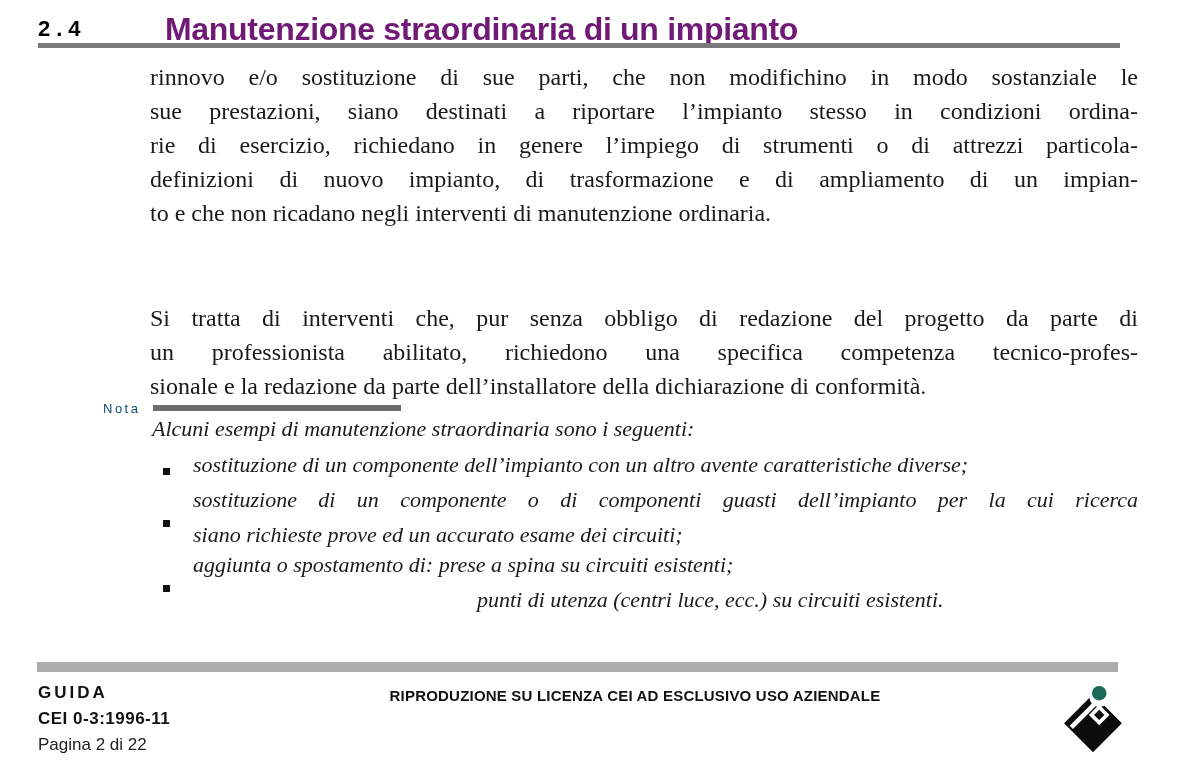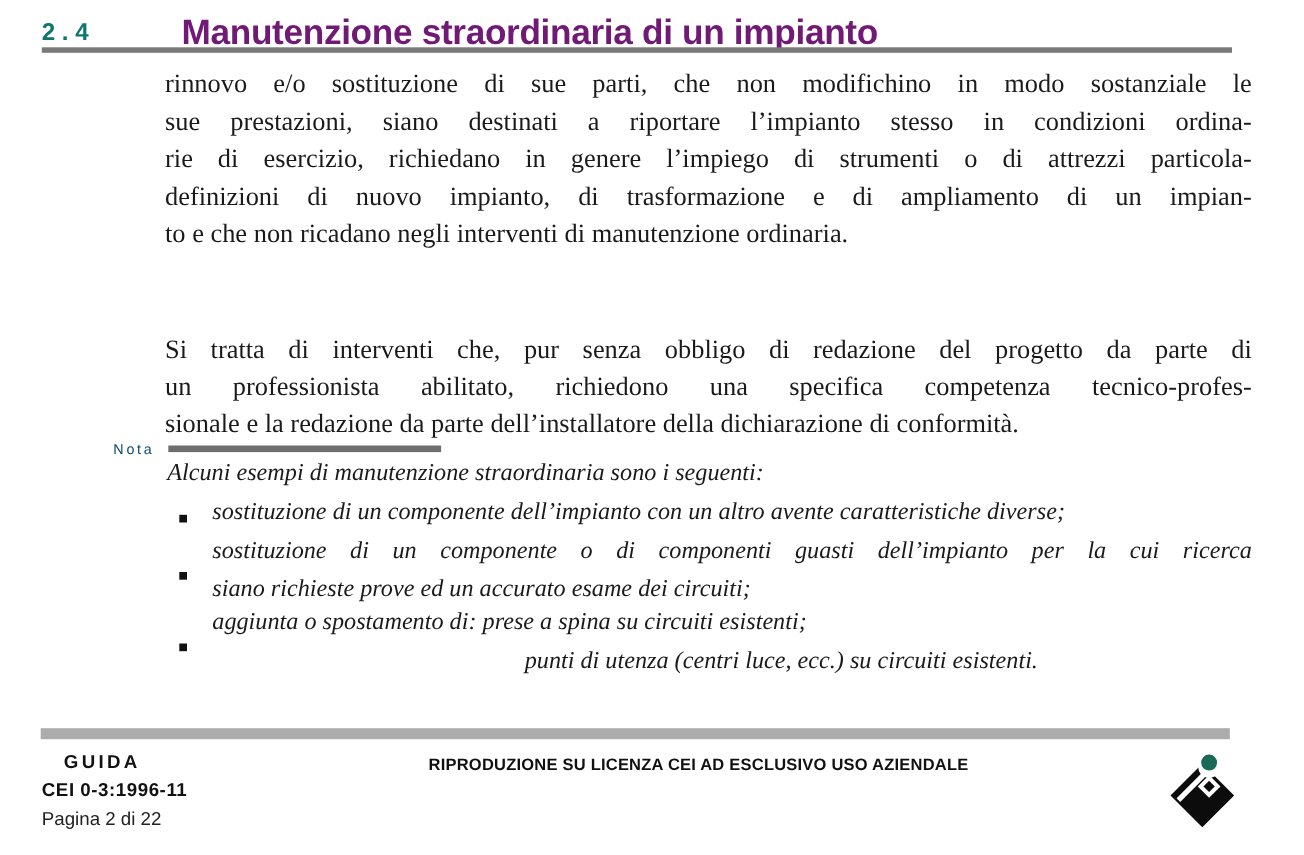--- a/index.html
+++ b/index.html
@@ -3,21 +3,21 @@
 <meta charset="utf-8">
 <style>
   html,body{margin:0;padding:0;background:#ffffff;}
   #page{
     position:relative;width:1185px;height:777px;background:#ffffff;overflow:hidden;
     font-family:"Liberation Serif", serif;color:#1a1a1a;
   }
   
   .sec-num{
     position:absolute;left:38px;top:16px;
-    font-family:"Liberation Sans", sans-serif;font-weight:bold;font-size:22px;letter-spacing:6px;color:#0f766e;
+    font-family:"Liberation Sans", sans-serif;font-weight:bold;font-size:22px;letter-spacing:6px;color:#000000;
   }
   .sec-title{
     position:absolute;left:165px;top:11px;
     font-family:"Liberation Sans", sans-serif;font-weight:bold;font-size:32px;letter-spacing:-0.3px;color:#701a75;white-space:nowrap;
   }
   .head-rule{position:absolute;left:38px;top:43px;width:1082px;height:5px;background:#7a7a7a;}
   
   .para{position:absolute;left:150px;width:988px;}
   #para1{top:60px;}
   #para2{top:301px;}
@@ -44,21 +44,21 @@
   .bullet-marker{
     flex:0 0 auto;width:7px;height:7px;background:#111;margin-top:13px;margin-right:23px;
   }
   .bullet-text{flex:1 1 auto;font-style:italic;font-size:22px;line-height:35px;}
   .bullet-text .body-line{font-size:22px;line-height:35px;}
   .b3-line2{margin-left:284px;}
   
   .footer-bar{position:absolute;left:37px;top:662px;width:1081px;height:10px;background:#acacac;}
   .f-doc-type{
     position:absolute;left:38px;top:683px;
-    font-family:"Liberation Sans", sans-serif;font-weight:bold;font-size:17px;letter-spacing:3px;color:#111;margin-left:20px;
+    font-family:"Liberation Sans", sans-serif;font-weight:bold;font-size:17px;letter-spacing:3px;color:#111;
   }
   .f-doc-code{
     position:absolute;left:38px;top:709px;
     font-family:"Liberation Sans", sans-serif;font-weight:bold;font-size:17px;letter-spacing:0.5px;color:#111;
   }
   .f-page-info{
     position:absolute;left:38px;top:735px;
     font-family:"Liberation Sans", sans-serif;font-size:17px;color:#222;
   }
   .f-license{

